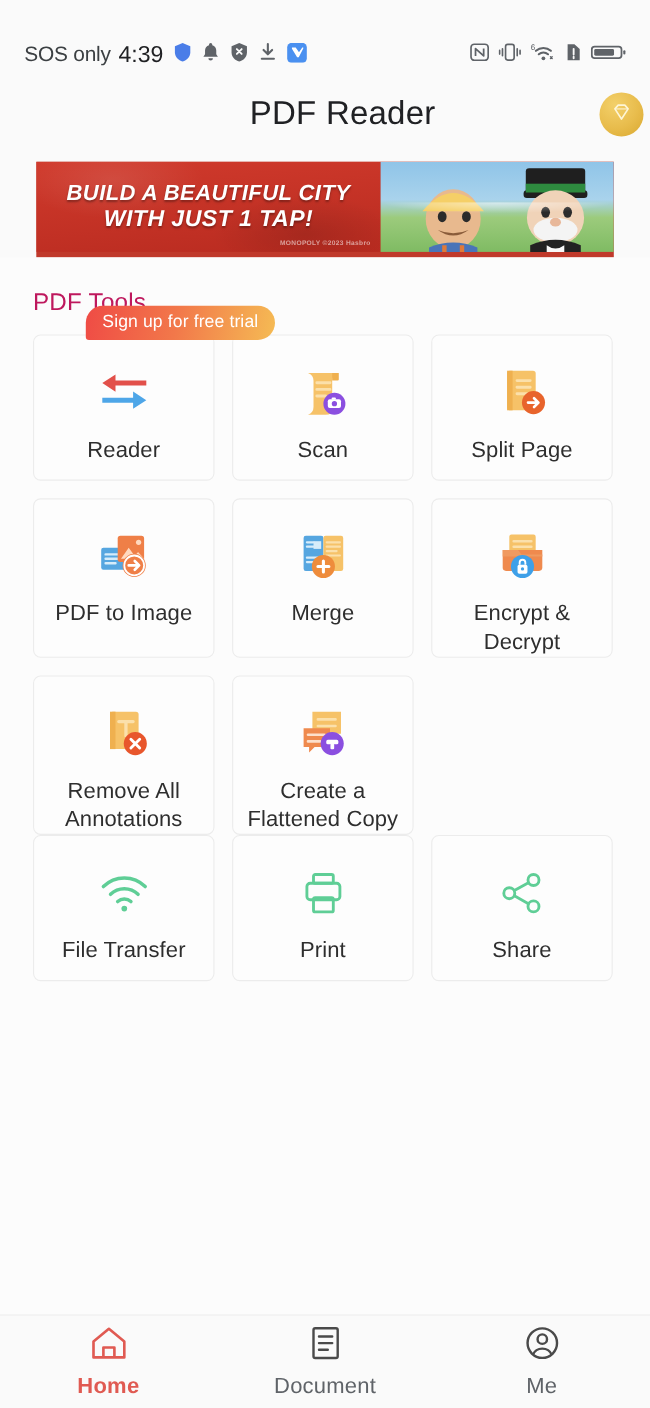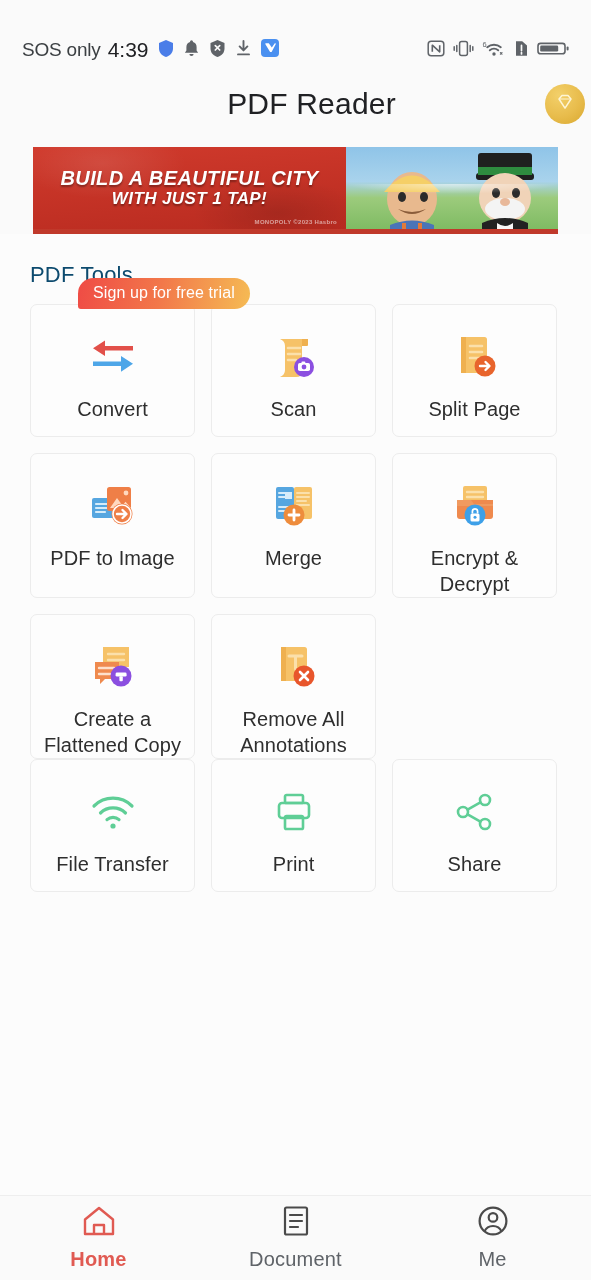--- a/index.html
+++ b/index.html
@@ -57,41 +57,41 @@
     content: ""; position: absolute; inset: 0;
     background:
       radial-gradient(ellipse 120px 50px at 22% 20%, rgba(255,255,255,.10), transparent 70%),
       radial-gradient(ellipse 120px 50px at 78% 80%, rgba(0,0,0,.12), transparent 70%);
   }
   .ad-l1, .ad-l2 {
     position: relative; color: #fff; font-weight: bold; font-style: italic;
     font-size: 20px; letter-spacing: 0.4px; line-height: 1.12;
     text-shadow: 0 2px 2px rgba(0,0,0,.35); white-space: nowrap;
   }
-  .ad-l2 { font-size: 17px; }
+  .ad-l2 { font-size: 21px; }
   .ad-legal {
     position: absolute; right: 9px; bottom: 4px; color: rgba(255,255,255,.55);
     font-size: 6px; letter-spacing: .3px; font-weight: bold;
   }
   .ad-right {
     position: relative; width: 212px; height: 82px; overflow: hidden;
     background: linear-gradient(180deg, #8fc4e8 0%, #a9d3ec 42%, #9ccb7c 62%, #7fbb63 100%);
   }
   .ad-right::after {
     content:""; position:absolute; left:0; right:0; top:46%; height:10px;
     background: radial-gradient(ellipse at 50% 0%, rgba(255,255,255,.55), transparent 70%);
   }
 
   
   .content {
     position: absolute; top: 234px; left: 0; width: 591px; height: 961px;
     background: #fcfcfc; padding: 0 30px;
   }
   .section-title {
-    font-size: 22px; color: #0c4a6e; letter-spacing: .2px;
+    font-size: 22px; color: #be185d; letter-spacing: .2px;
     margin-top: 28px; margin-bottom: 16px;
   }
   .section-title.other { margin-top: 26px; }
 
   .grid { display: flex; flex-wrap: wrap; gap: 16px; position: relative; }
   .cell {
     width: 165px; min-height: 133px;
     background: #fdfdfd; border: 1px solid #ececec; border-radius: 7px;
     display: flex; flex-direction: column; align-items: center;
     padding-top: 26px; position: relative;
@@ -259,21 +259,21 @@
 
       <div class="trial-badge">Sign up for free trial</div>
 
       <div class="cell">
         <div class="cell-icon">
           <svg width="52" height="44" viewBox="0 0 52 44">
             <path d="M46 13 H18 l0 -6 L6 15.5 l12 8.5 v-6 h28 z" fill="#e2504a" transform="translate(0,-1) scale(1,0.92)"></path>
             <path d="M6 31 h28 v-6 l12 8.5 -12 8.5 v-6 H6 z" fill="#4ea6e8" transform="translate(0,-2) scale(1,0.92)"></path>
           </svg>
         </div>
-        <div class="cell-label">Convert</div>
+        <div class="cell-label">Reader</div>
       </div>
 
       <div class="cell">
         <div class="cell-icon">
           <svg width="52" height="48" viewBox="0 0 52 48">
             <path d="M12 6 h26 q-4 3 -4 7 v26 q0 5 -6 5 H12 q5 -2 5 -7 V13 q0 -5 -5 -7 z" fill="#f6c268"></path>
             <path d="M34 6 h6 v6 q0 1 -1 1 h-5 z" fill="#efb04f"></path>
             <path d="M20 15 h12 M20 21 h12 M20 27 h8" stroke="#fbe0ab" stroke-width="2.6" stroke-linecap="round"></path>
             <circle cx="36" cy="34" r="10" fill="#8b4fe0"></circle>
             <rect x="30" y="30" width="12" height="8" rx="1.8" fill="#ffffff"></rect>
@@ -340,45 +340,45 @@
             <path d="M23.4 31.5 v-2 a2.6 2.6 0 0 1 5.2 0 v2" fill="none" stroke="#ffffff" stroke-width="1.7"></path>
             <circle cx="26" cy="35.2" r="1.5" fill="#3ea0e8"></circle>
           </svg>
         </div>
         <div class="cell-label">Encrypt &amp; Decrypt</div>
       </div>
 
       <div class="cell tall">
         <div class="cell-icon">
           <svg width="52" height="48" viewBox="0 0 52 48">
+            <rect x="13" y="4" width="26" height="34" rx="2.5" fill="#f6c268"></rect>
+            <rect x="13" y="4" width="5" height="34" fill="#efb04f"></rect>
+            <path d="M21 13 h13 M27.5 13 v13" stroke="#fbe0ab" stroke-width="3" stroke-linecap="round"></path>
+            <circle cx="36" cy="33" r="10.5" fill="#e8562c"></circle>
+            <path d="M32 29 l8 8 M40 29 l-8 8" stroke="#ffffff" stroke-width="2.6" stroke-linecap="round"></path>
+          </svg>
+        </div>
+        <div class="cell-label">Remove All Annotations</div>
+      </div>
+
+      <div class="cell tall">
+        <div class="cell-icon">
+          <svg width="52" height="48" viewBox="0 0 52 48">
             <path d="M16 4 h26 v20 h-6 l-4 5 v-5 H16 z" fill="#f6c268"></path>
             <path d="M21 11 h16 M21 17 h16" stroke="#fbe0ab" stroke-width="2.4" stroke-linecap="round"></path>
             <path d="M8 19 h24 v17 h-14 l-5 5 v-5 H8 z" fill="#ef8a4e"></path>
             <path d="M12 25 h15 M12 31 h11" stroke="#fde0cb" stroke-width="2.4" stroke-linecap="round"></path>
             <circle cx="34" cy="33" r="10.5" fill="#8b4fe0"></circle>
             <rect x="28.6" y="29.6" width="11" height="4" rx="1.4" fill="#ffffff"></rect>
             <rect x="32.4" y="33.2" width="3.4" height="5" rx="1" fill="#ffffff"></rect>
           </svg>
         </div>
         <div class="cell-label">Create a Flattened Copy</div>
       </div>
 
-      <div class="cell tall">
-        <div class="cell-icon">
-          <svg width="52" height="48" viewBox="0 0 52 48">
-            <rect x="13" y="4" width="26" height="34" rx="2.5" fill="#f6c268"></rect>
-            <rect x="13" y="4" width="5" height="34" fill="#efb04f"></rect>
-            <path d="M21 13 h13 M27.5 13 v13" stroke="#fbe0ab" stroke-width="3" stroke-linecap="round"></path>
-            <circle cx="36" cy="33" r="10.5" fill="#e8562c"></circle>
-            <path d="M32 29 l8 8 M40 29 l-8 8" stroke="#ffffff" stroke-width="2.6" stroke-linecap="round"></path>
-          </svg>
-        </div>
-        <div class="cell-label">Remove All Annotations</div>
-      </div>
-
       <div class="cell empty"></div>
     </div>
 
 
     <div class="grid">
 
       <div class="cell">
         <div class="cell-icon">
           <svg width="48" height="40" viewBox="0 0 48 40">
             <path d="M5 14 a27 27 0 0 1 38 0" stroke="#5fce96" stroke-width="3.2" fill="none" stroke-linecap="round"></path>

